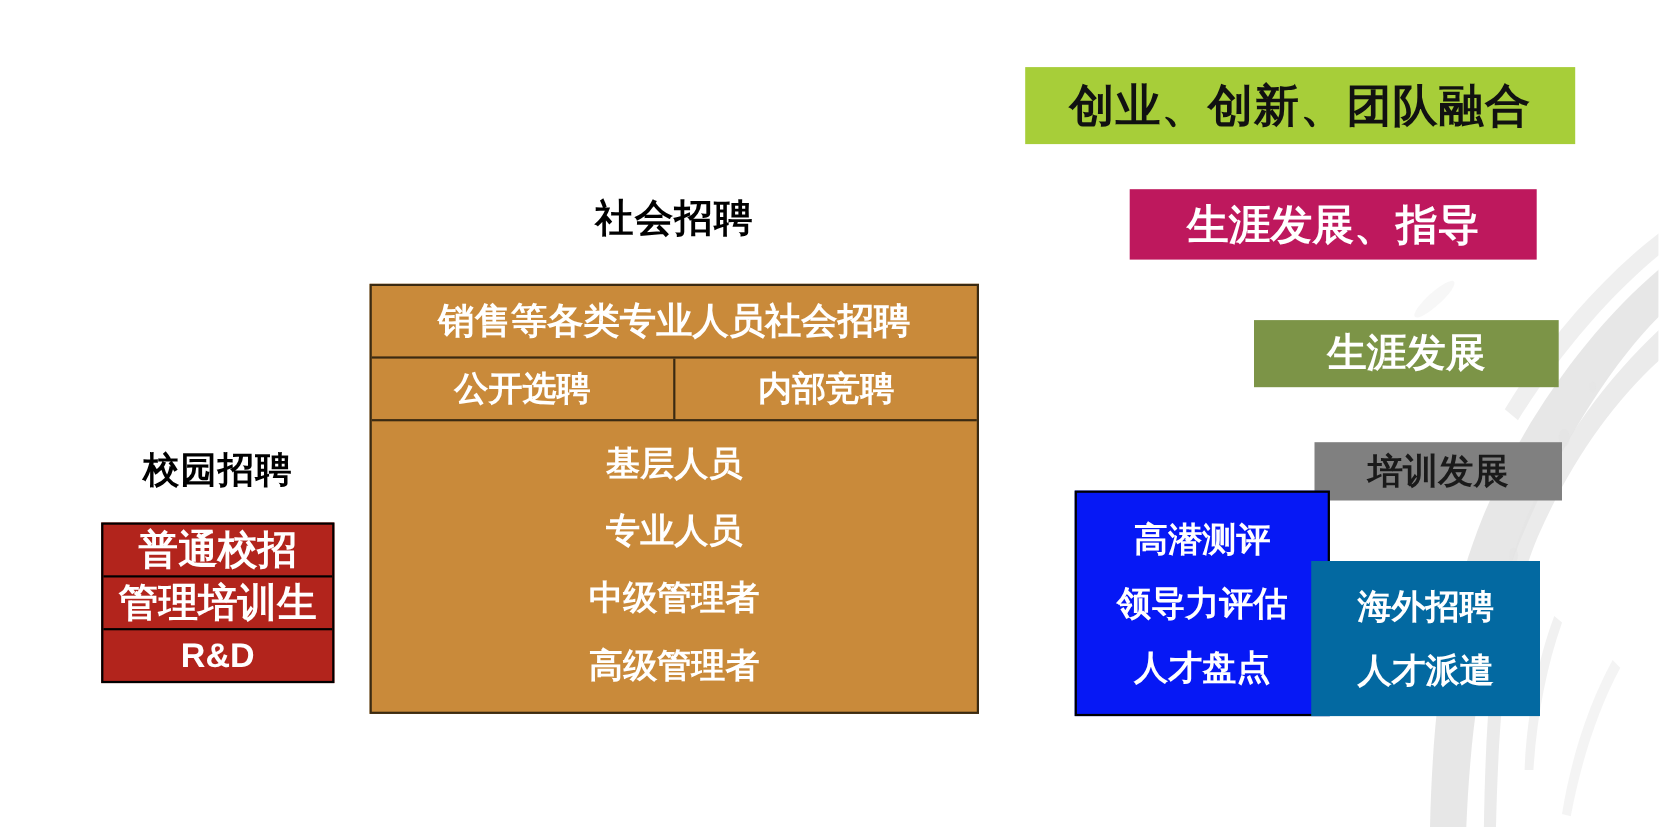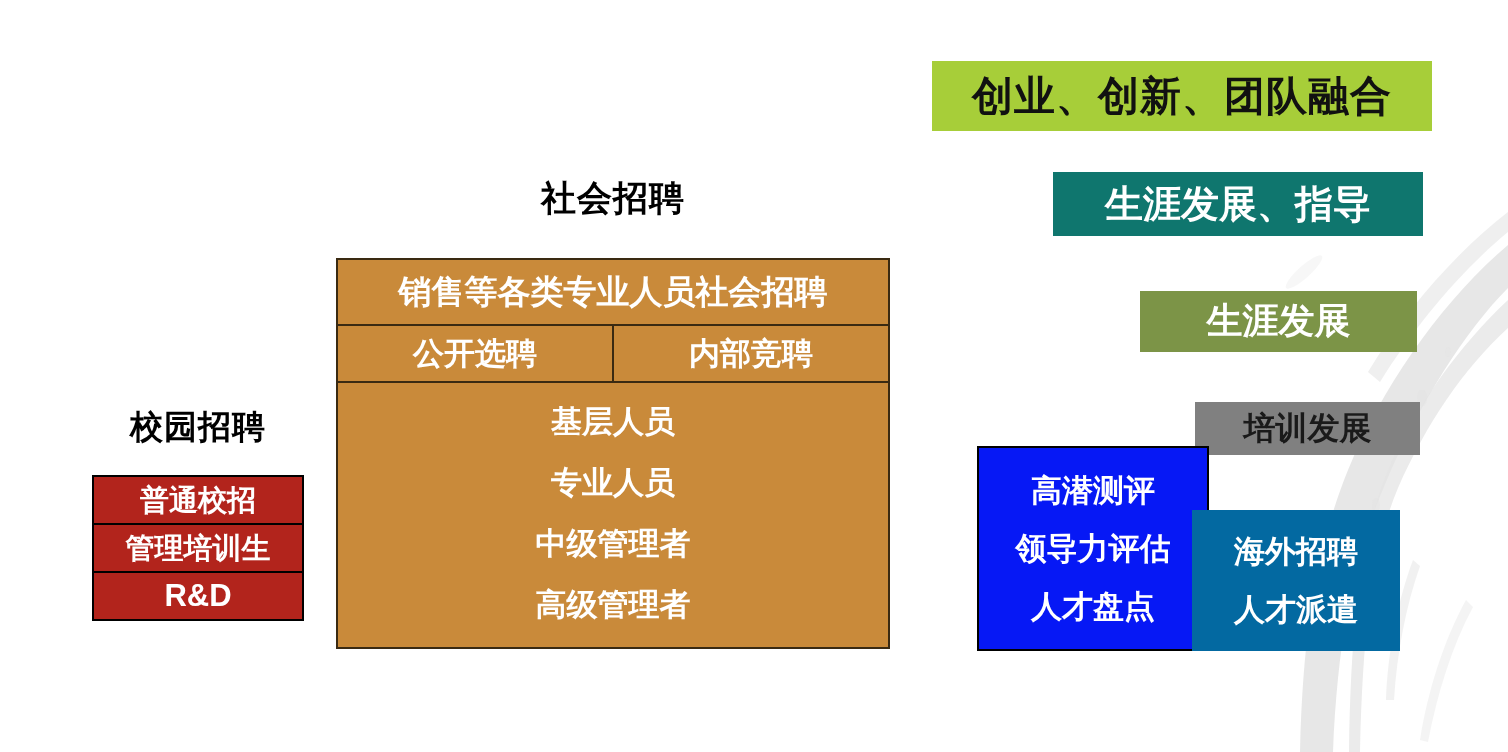--- a/index.html
+++ b/index.html
@@ -46,21 +46,21 @@
     width: 212px;
     border: 2px solid #000000;
     box-sizing: border-box;
     background: #B2241C;
   }
   #campus-table .cell {
     height: 46px;
     line-height: 46px;
     text-align: center;
     color: #ffffff;
-    font-size: 29px;
+    font-size: 36px;
     font-weight: bold;
     white-space: nowrap;
     overflow: hidden;
   }
   #campus-table .cell + .cell {
     border-top: 2px solid #000000;
   }
   #campus-table .cell.latin { font-size: 31px; }
 
   
@@ -126,23 +126,23 @@
   #banner-entrepreneur {
     left: 932px;  top: 61px;
     width: 500px; height: 70px;
     background: #A7CE39;
     color: #111111;
     font-size: 41px;
     font-family: "Liberation Serif", "DejaVu Serif", serif;
     letter-spacing: 1px;
   }
   #banner-career-dev {
-    left: 1053px; top: 172px;
+    left: 1027px; top: 172px;
     width: 370px; height: 64px;
-    background: #0f766e;
+    background: #be185d;
     color: #ffffff;
     font-size: 38px;
   }
   #banner-career-path {
     left: 1140px; top: 291px;
     width: 277px; height: 61px;
     background: #7C9447;
     color: #ffffff;
     font-size: 36px;
   }

